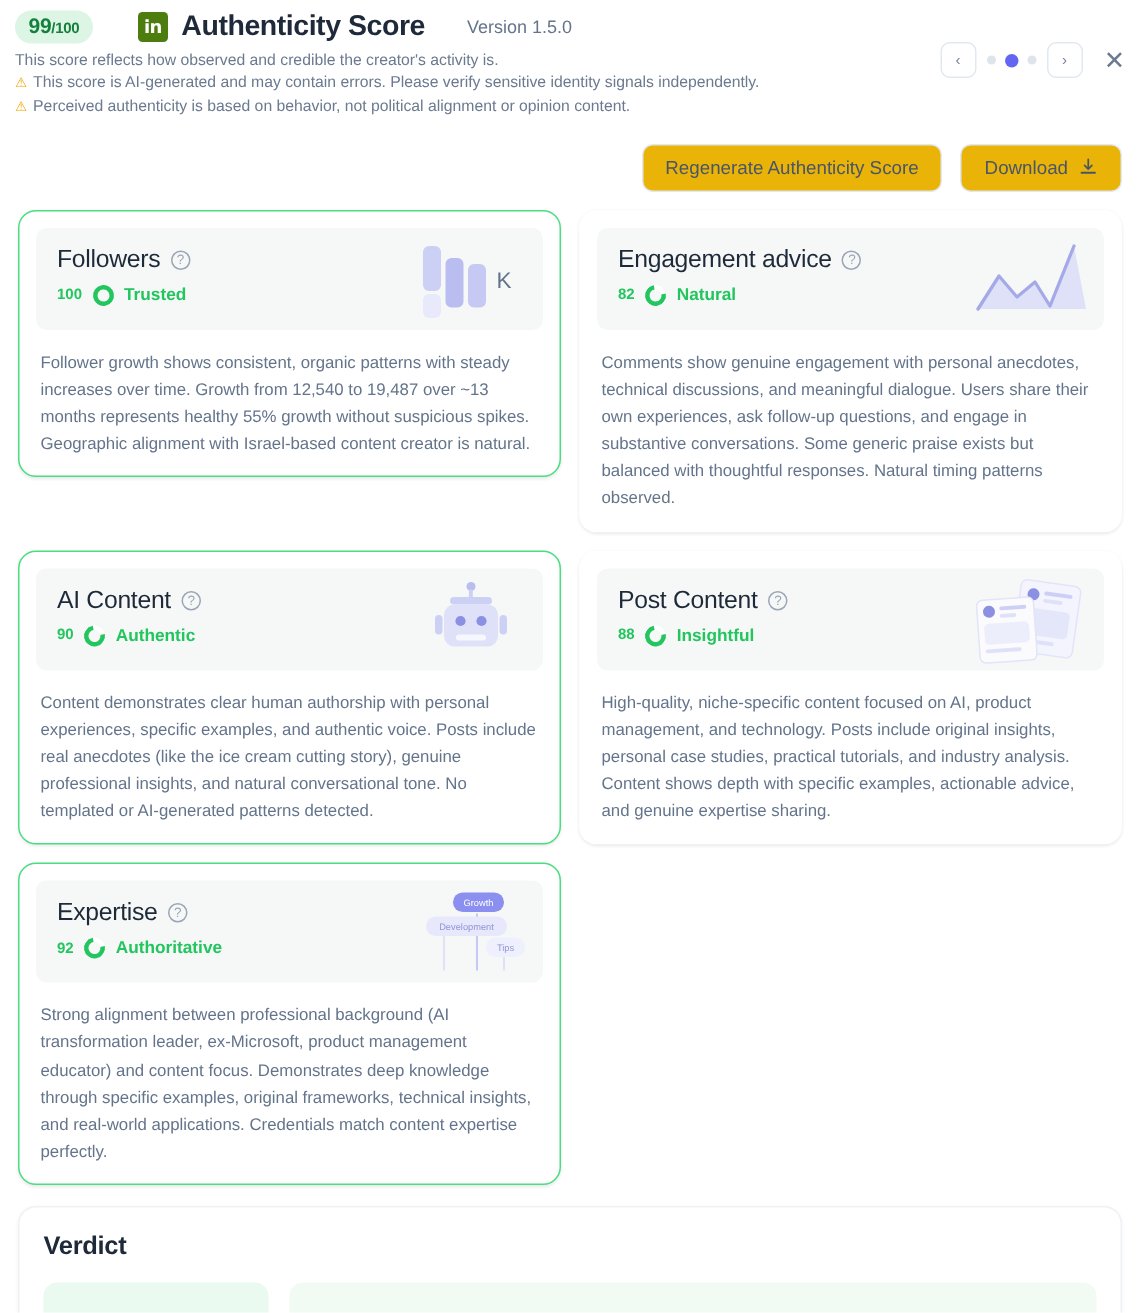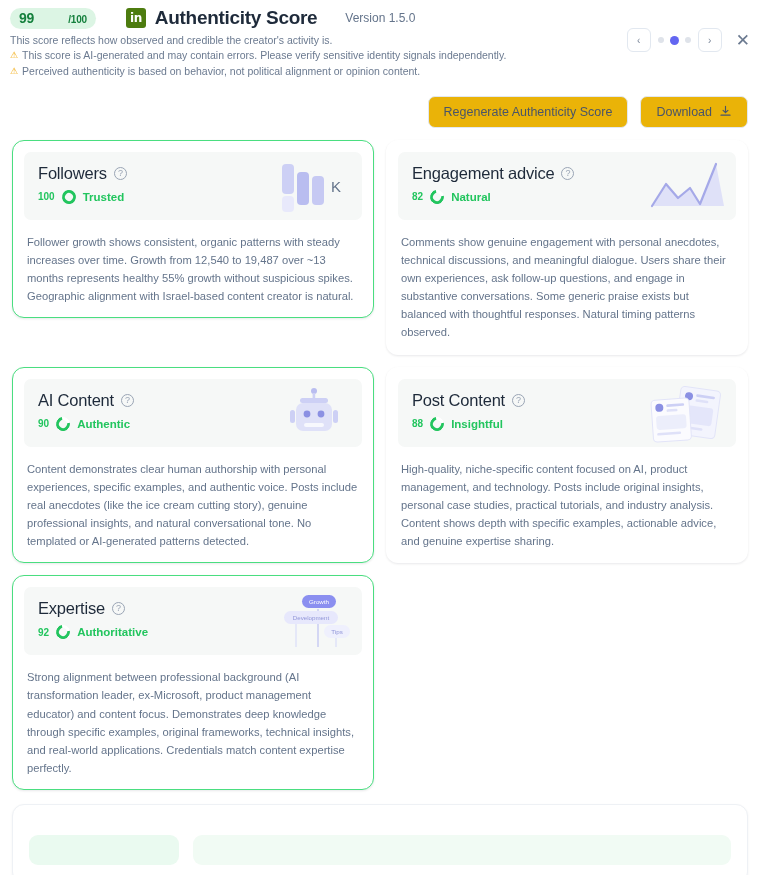--- a/index.html
+++ b/index.html
@@ -13,21 +13,21 @@
   .page { position: relative; width: 760px; height: 875px; background:#fff; }
 
   
   .header { padding: 7px 10px 0 10px; position: relative; }
   .title-row { display: flex; align-items: center; gap: 9px; }
   .score-pill {
     background: #dcf5e4; color: #15803d; border-radius: 20px;
     padding: 3px 9px 4px 9px; font-size: 14px; font-weight: 700;
     letter-spacing: -.2px; line-height: 1;
   }
-  .score-pill .den { font-size: 10px; font-weight: 700; padding-left: 34px; }
+  .score-pill .den { font-size: 10px; font-weight: 700; }
   .li-logo {
     width: 20px; height: 20px; background: #4d7c0f; border-radius: 3px;
     display: flex; align-items: center; justify-content: center;
     color: #fff; font-size: 12px; font-weight: 700; line-height: 1;
     font-family: "DejaVu Sans", sans-serif; letter-spacing: -0.5px; margin-left: 21px;
   }
   .page-title { font-size: 19px; font-weight: 700; color: #1e2a3a; letter-spacing: -.3px; }
   .version { font-size: 12px; color: #64748b; font-weight: 400; margin-left: 19px; }
 
   .sub-line { font-size: 10.5px; color: #6b7a90; margin-top: 4px; line-height: 1.45; }
@@ -276,20 +276,21 @@
           <rect x="50" y="32" width="26" height="13" rx="6.5" fill="#eff0fd"></rect>
           <text x="63" y="41" text-anchor="middle" font-family="Liberation Sans, sans-serif" font-size="6.2" fill="#9095d8">Tips</text>
         </svg>
       </div>
       <div class="card-body">Strong alignment between professional background (AI transformation leader, ex-Microsoft, product management educator) and content focus. Demonstrates deep knowledge through specific examples, original frameworks, technical insights, and real-world applications. Credentials match content expertise perfectly.</div>
     </div>
 
   </div>
 
   <div class="verdict">
+    <div class="verdict-title">Verdict</div>
     <div class="verdict-row">
       <div class="verdict-left">
         
         
       </div>
       <div class="verdict-right">
         
         
       </div>
     </div>

